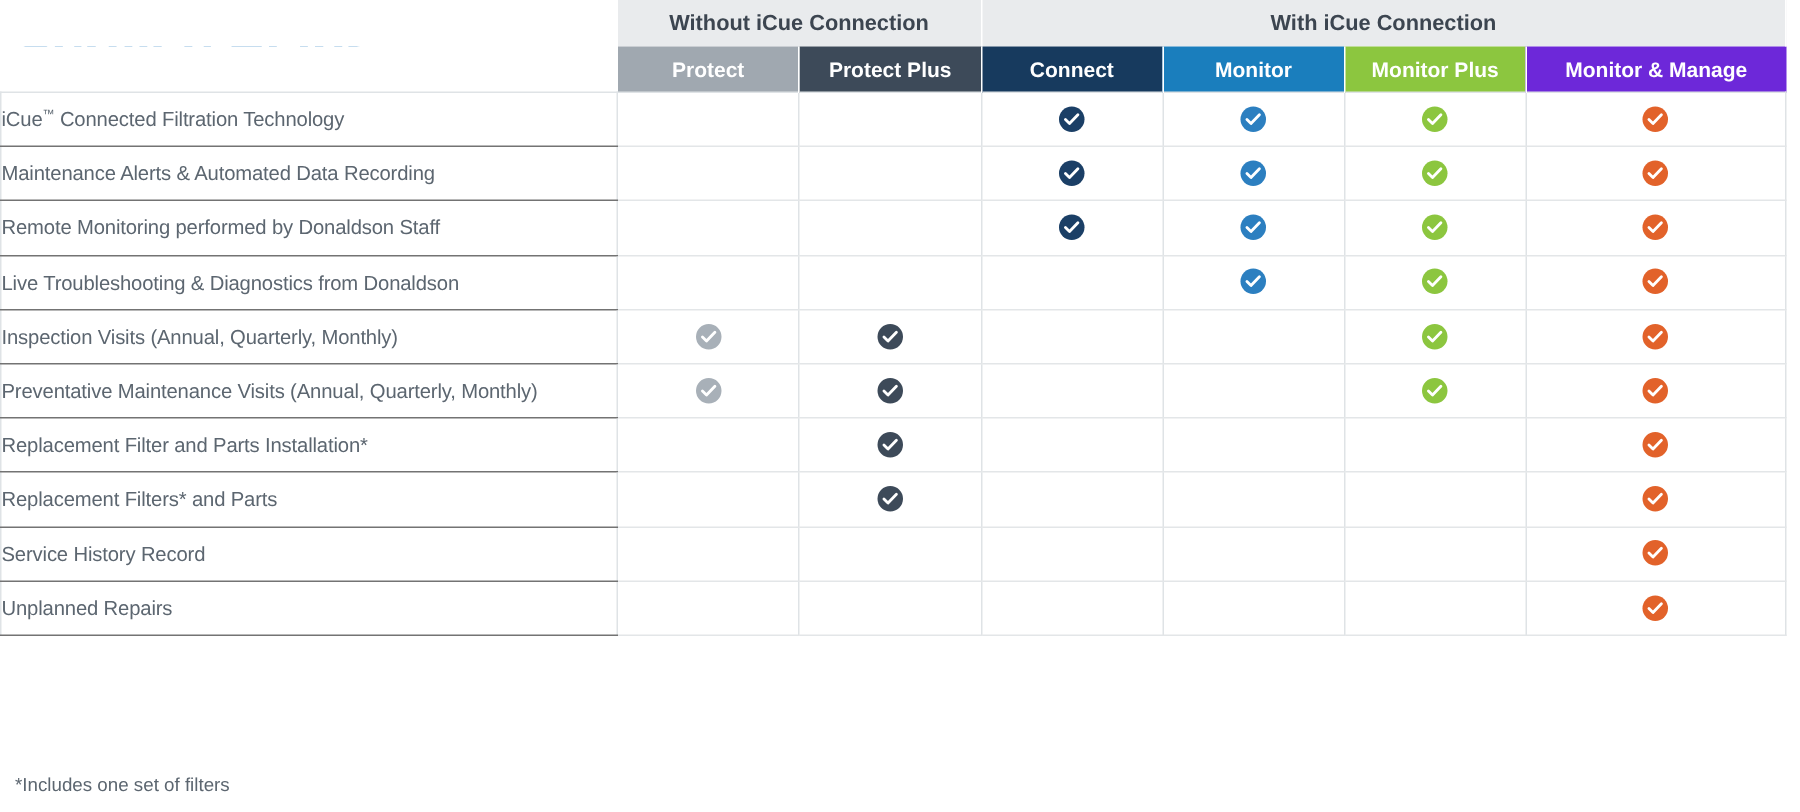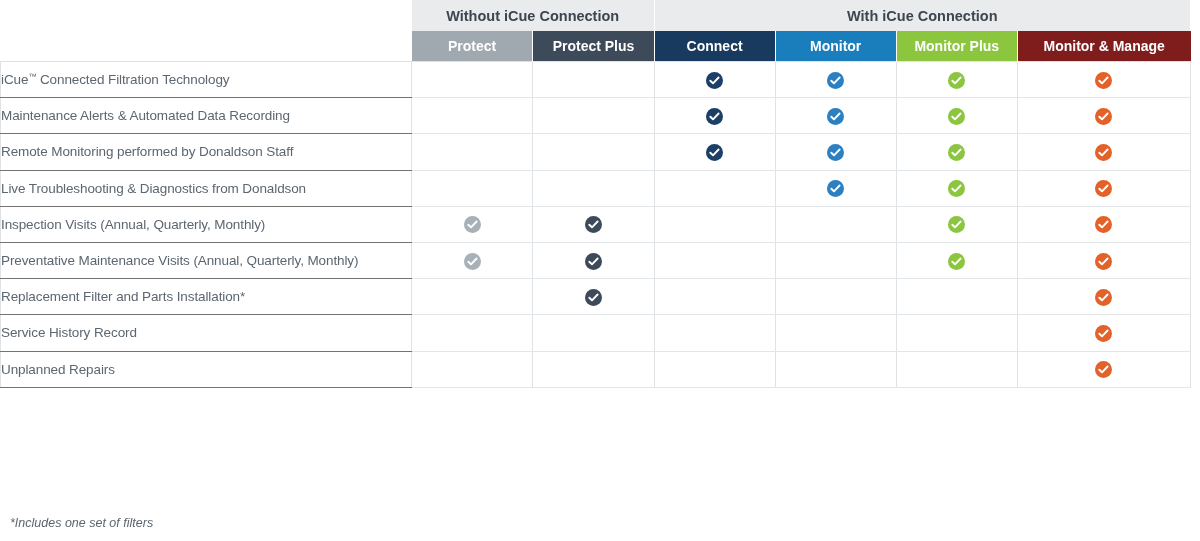--- a/index.html
+++ b/index.html
@@ -126,21 +126,20 @@
     vertical-align: super;
     line-height: 0;
   }
 
   
   .footnote {
     position: absolute;
     left: 10px;
     top: 516px;
     font-size: 12.5px;
-    font-style: italic;
     color: #5c6670;
   }
 </style>
 </head>
 <body>
 
 <div class="page">
 
   <div class="title">Service Plans</div>
 
@@ -160,21 +159,21 @@
           <th colspan="2" class="grp">Without iCue Connection</th>
           <th colspan="4" class="grp">With iCue Connection</th>
         </tr>
       <tr id="plan-header-row">
           <th class="plan blank"></th>
           <th class="plan" style="background: rgb(160, 168, 176);">Protect</th>
           <th class="plan" style="background: rgb(61, 74, 89);">Protect Plus</th>
           <th class="plan" style="background: rgb(23, 58, 94);">Connect</th>
           <th class="plan" style="background: rgb(26, 126, 189);">Monitor</th>
           <th class="plan" style="background: rgb(140, 198, 63);">Monitor Plus</th>
-          <th class="plan last" style="background: #7f1d1d;">Monitor &amp; Manage</th>
+          <th class="plan last" style="background: #6d28d9;">Monitor &amp; Manage</th>
         </tr>
     </thead>
     <tbody id="table-body">
         <tr class="frow">
           <td class="feat">iCue<span class="tm">™</span> Connected Filtration Technology</td>
           <td class="cell"></td>
           <td class="cell"></td>
           <td class="cell"><span class="check" style="background: rgb(27, 63, 102);"><svg viewBox="0 0 17 17" xmlns="http://www.w3.org/2000/svg">
                 <path d="M4.3 8.7 L7.0 11.3 L12.6 5.5" fill="none" stroke="#ffffff" stroke-width="1.9" stroke-linecap="round" stroke-linejoin="round"></path>
               </svg></span></td>
@@ -278,20 +277,33 @@
                 <path d="M4.3 8.7 L7.0 11.3 L12.6 5.5" fill="none" stroke="#ffffff" stroke-width="1.9" stroke-linecap="round" stroke-linejoin="round"></path>
               </svg></span></td>
           <td class="cell"></td>
           <td class="cell"></td>
           <td class="cell"></td>
           <td class="cell" style="border-right: 1px solid rgb(223, 227, 230);"><span class="check" style="background: rgb(226, 98, 42);"><svg viewBox="0 0 17 17" xmlns="http://www.w3.org/2000/svg">
                 <path d="M4.3 8.7 L7.0 11.3 L12.6 5.5" fill="none" stroke="#ffffff" stroke-width="1.9" stroke-linecap="round" stroke-linejoin="round"></path>
               </svg></span></td>
         </tr>
         <tr class="frow">
+          <td class="feat">Replacement Filters* and Parts</td>
+          <td class="cell"></td>
+          <td class="cell"><span class="check" style="background: rgb(61, 74, 89);"><svg viewBox="0 0 17 17" xmlns="http://www.w3.org/2000/svg">
+                <path d="M4.3 8.7 L7.0 11.3 L12.6 5.5" fill="none" stroke="#ffffff" stroke-width="1.9" stroke-linecap="round" stroke-linejoin="round"></path>
+              </svg></span></td>
+          <td class="cell"></td>
+          <td class="cell"></td>
+          <td class="cell"></td>
+          <td class="cell" style="border-right: 1px solid rgb(223, 227, 230);"><span class="check" style="background: rgb(226, 98, 42);"><svg viewBox="0 0 17 17" xmlns="http://www.w3.org/2000/svg">
+                <path d="M4.3 8.7 L7.0 11.3 L12.6 5.5" fill="none" stroke="#ffffff" stroke-width="1.9" stroke-linecap="round" stroke-linejoin="round"></path>
+              </svg></span></td>
+        </tr>
+        <tr class="frow">
           <td class="feat">Service History Record</td>
           <td class="cell"></td>
           <td class="cell"></td>
           <td class="cell"></td>
           <td class="cell"></td>
           <td class="cell"></td>
           <td class="cell" style="border-right: 1px solid rgb(223, 227, 230);"><span class="check" style="background: rgb(226, 98, 42);"><svg viewBox="0 0 17 17" xmlns="http://www.w3.org/2000/svg">
                 <path d="M4.3 8.7 L7.0 11.3 L12.6 5.5" fill="none" stroke="#ffffff" stroke-width="1.9" stroke-linecap="round" stroke-linejoin="round"></path>
               </svg></span></td>
         </tr>

